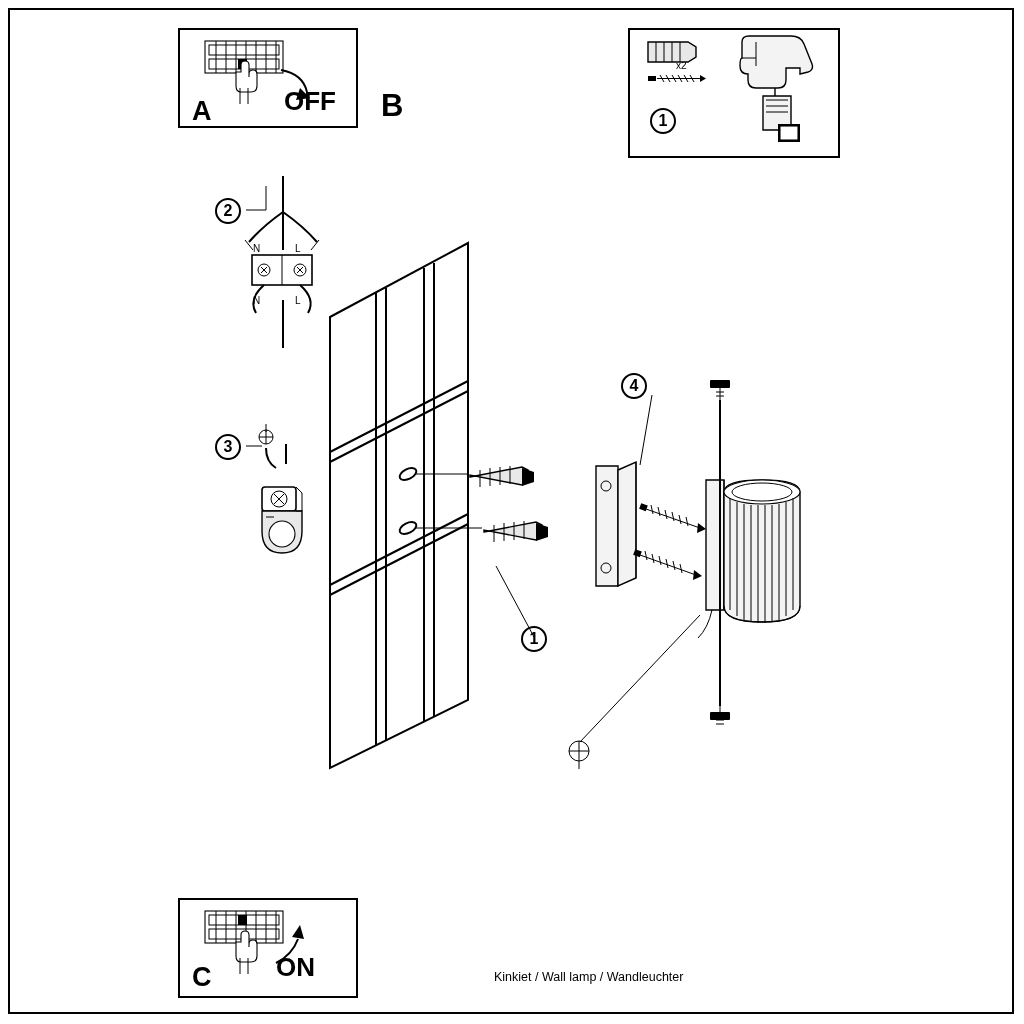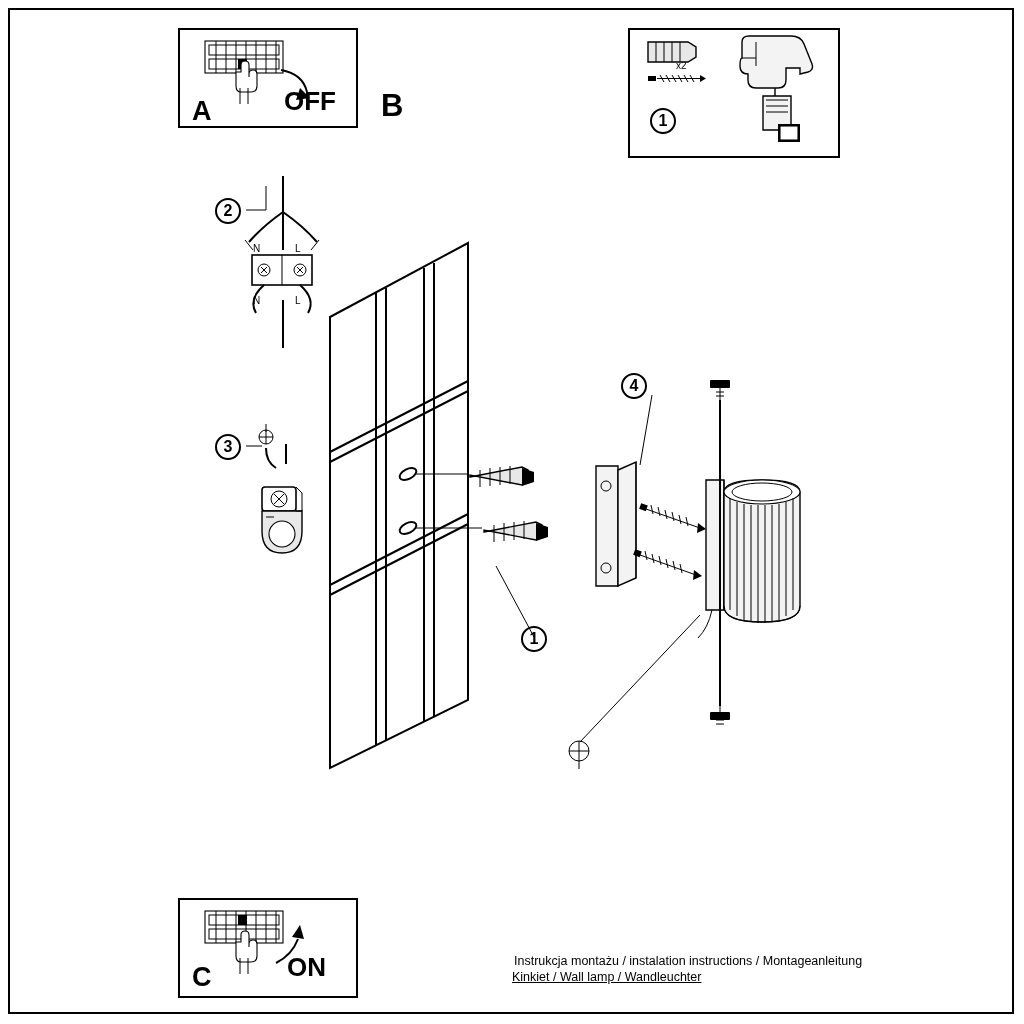--- a/index.html
+++ b/index.html
@@ -99,34 +99,33 @@
   <div class="state-label" style="left:284px; top:86px;">OFF</div>
 
   <div class="step-letter" style="left:381px; top:88px; font-size:31px;">B</div>
 
   <div class="panel" style="left:628px; top:28px; width:212px; height:130px;"></div>
   <div class="circle-num" style="left:650px; top:108px;">1</div>
   <div class="tiny-label" style="left:676px; top:60px;">x2</div>
 
   <div class="panel" style="left:178px; top:898px; width:180px; height:100px;"></div>
   <div class="step-letter" style="left:192px; top:962px;">C</div>
-  <div class="state-label" style="left:287px; top:952px;">ON</div>
+  <div class="state-label" style="left:276px; top:952px;">ON</div>
 
   <div class="circle-num" style="left:215px; top:198px;">2</div>
   <div class="circle-num" style="left:215px; top:434px;">3</div>
   <div class="circle-num" style="left:521px; top:626px;">1</div>
   <div class="circle-num" style="left:621px; top:373px;">4</div>
 
   <div class="tiny-label" style="left:253px; top:243px;">N</div>
   <div class="tiny-label" style="left:295px; top:243px;">L</div>
   <div class="tiny-label" style="left:253px; top:295px;">N</div>
   <div class="tiny-label" style="left:295px; top:295px;">L</div>
 
-  <div class="footer-text" style="left:514px; top:952px;">Instrukcja montażu / instalation instructions / Montageanleitung</div>
-  <div class="footer-text" style="left:512px; top:968px;text-decoration:underline;">Kinkiet / Wall lamp / Wandleuchter</div>
+  <div class="footer-text" style="left:494px; top:968px;">Kinkiet / Wall lamp / Wandleuchter</div>
 
   <svg class="layer" viewBox="0 0 1024 1024">
 
     <g>
       <rect class="k-white-thin" x="205" y="41" width="78" height="32"></rect>
       <rect class="k-hair" x="209" y="45" width="70" height="10"></rect>
       <rect class="k-hair" x="209" y="59" width="70" height="10"></rect>
       <g class="k-hair">
         <line x1="216" y1="41" x2="216" y2="73"></line>
         <line x1="226" y1="41" x2="226" y2="73"></line>

